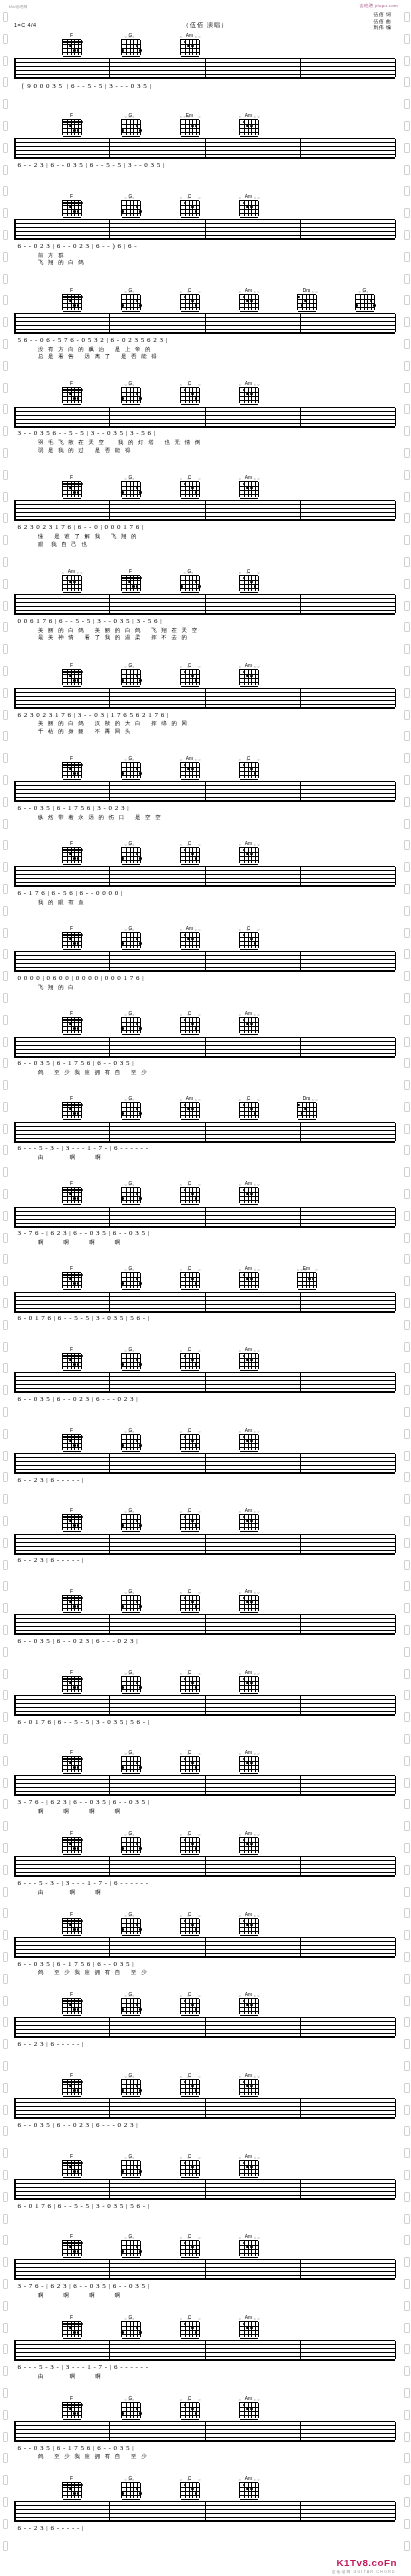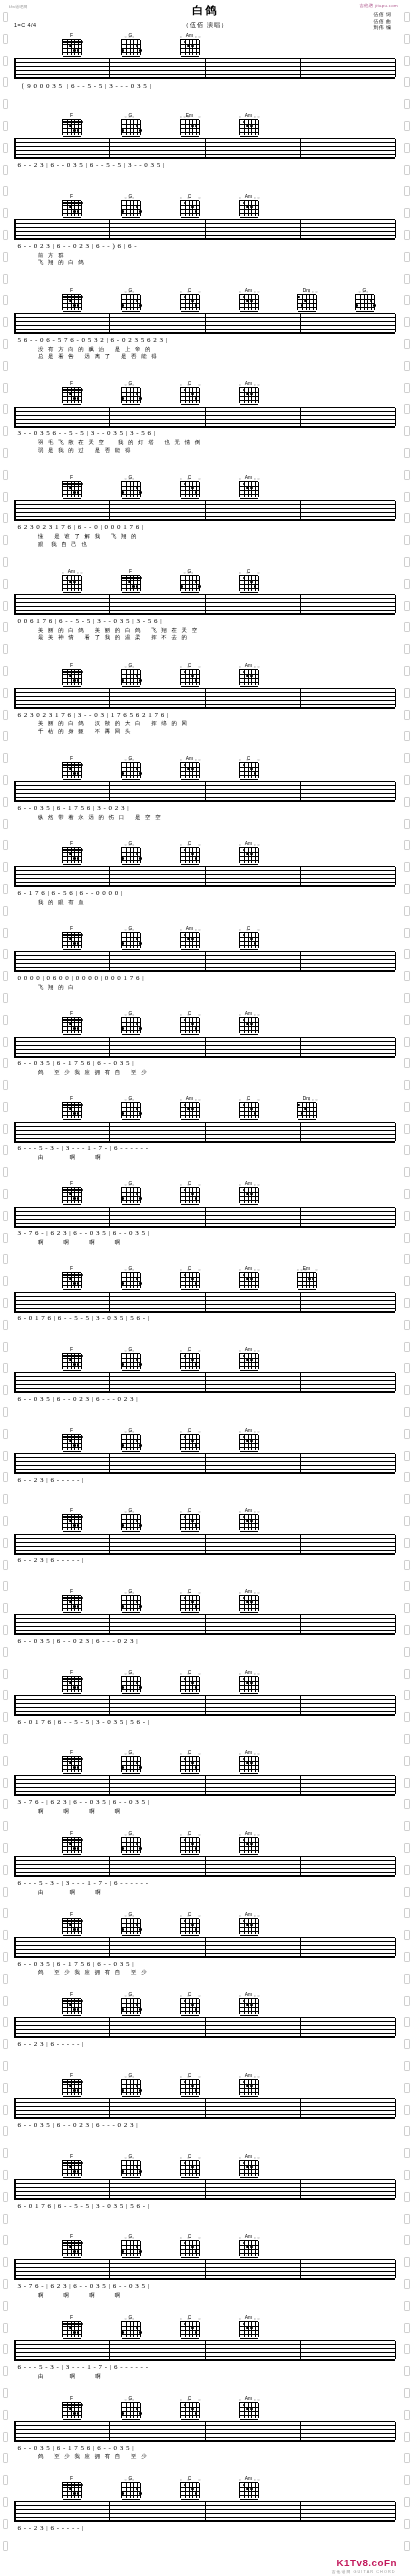--- a/index.html
+++ b/index.html
@@ -367,21 +367,20 @@
       <div class="hole" style="top:2432px"></div>
       <div class="hole" style="top:2453px"></div>
       <div class="hole" style="top:2475px"></div>
       <div class="hole" style="top:2497px"></div>
       <div class="hole" style="top:2519px"></div>
       <div class="hole" style="top:2541px"></div>
     </div>
 
   <div class="watermark-tl">kfw谱吧网</div>
   <div class="logo-tr">吉他谱 jitapu.com</div>
-  <div class="title">白鸽</div>
   <div class="subtitle">（伍佰 演唱）</div>
   <div class="meta">1=C  4/4</div>
   <div class="credits">
     <div>伍佰 词</div>
     <div>伍佰 曲</div>
     <div>刘伟 编</div>
   </div>
 
   <div class="footer-logo">K1Tv8.coFn</div>
   <div class="footer-sub">吉他谱网 GUITAR CHORD</div>

